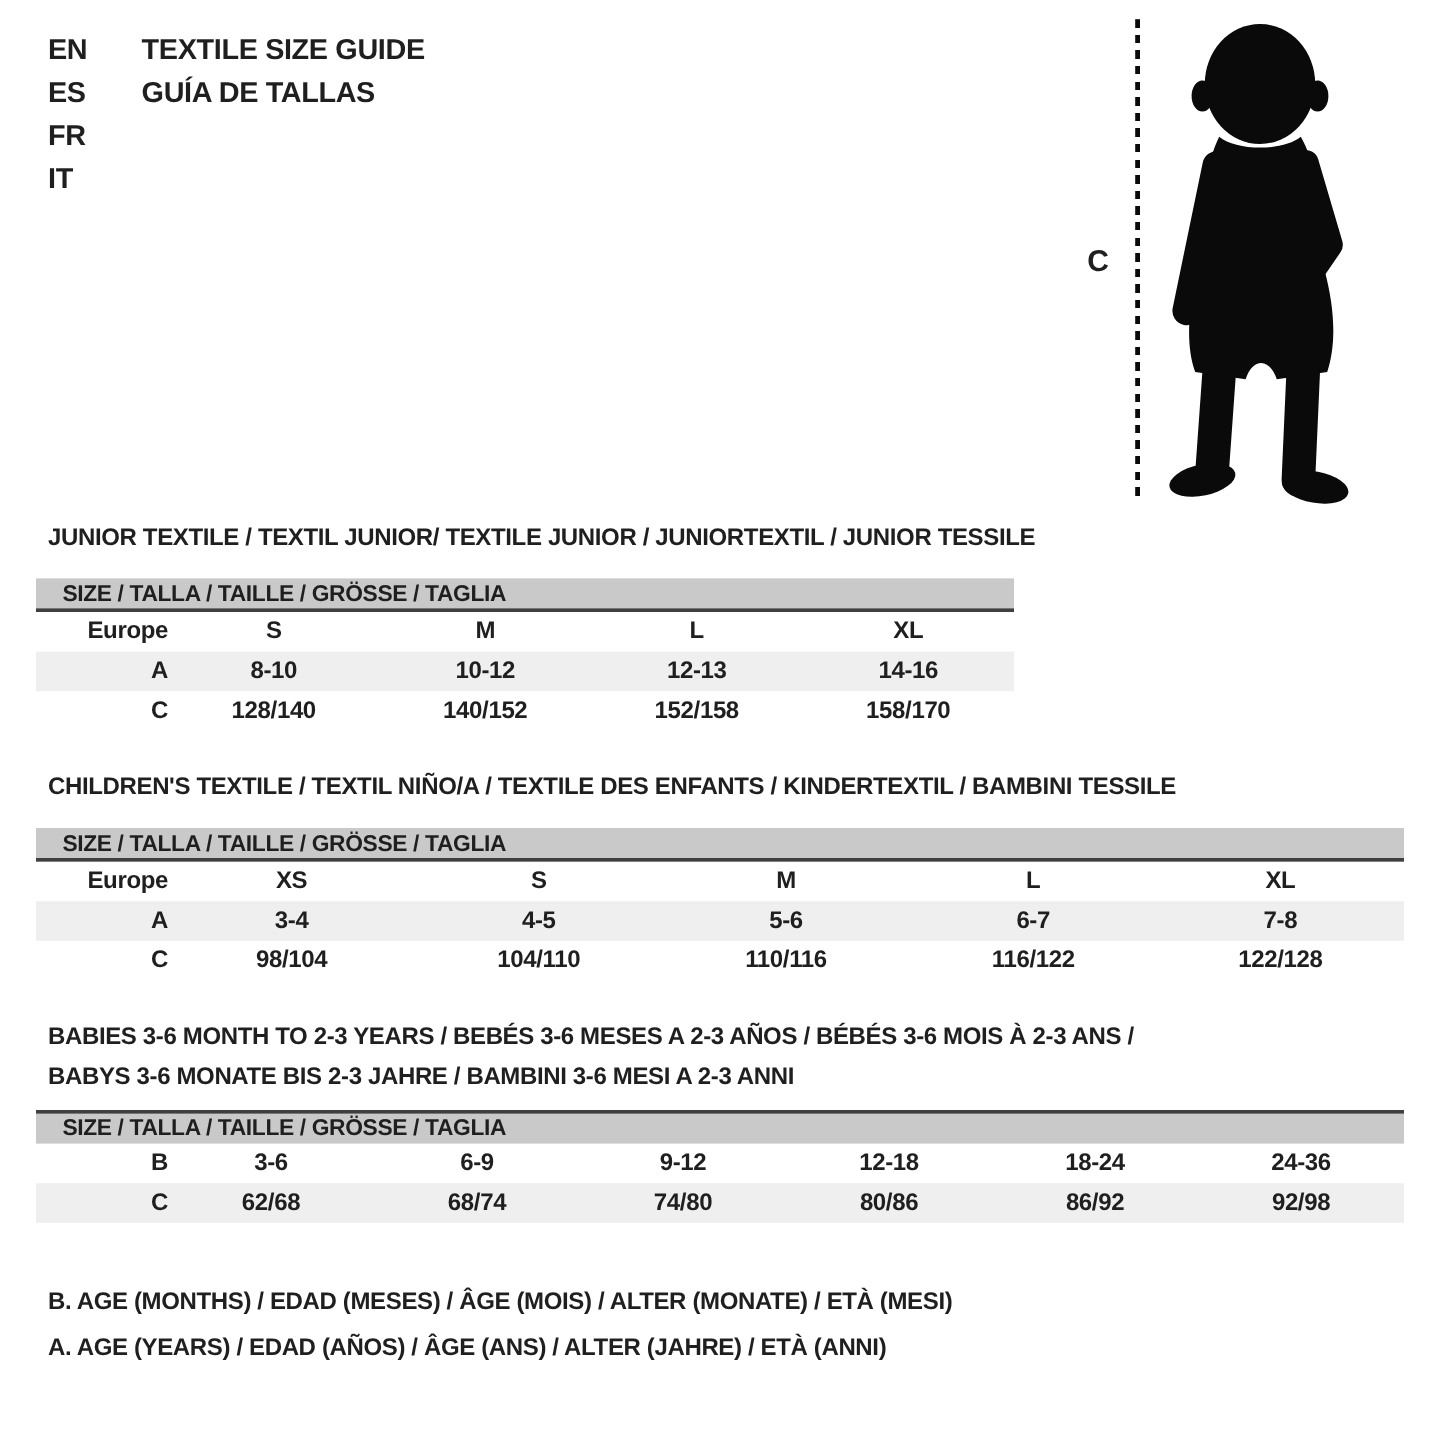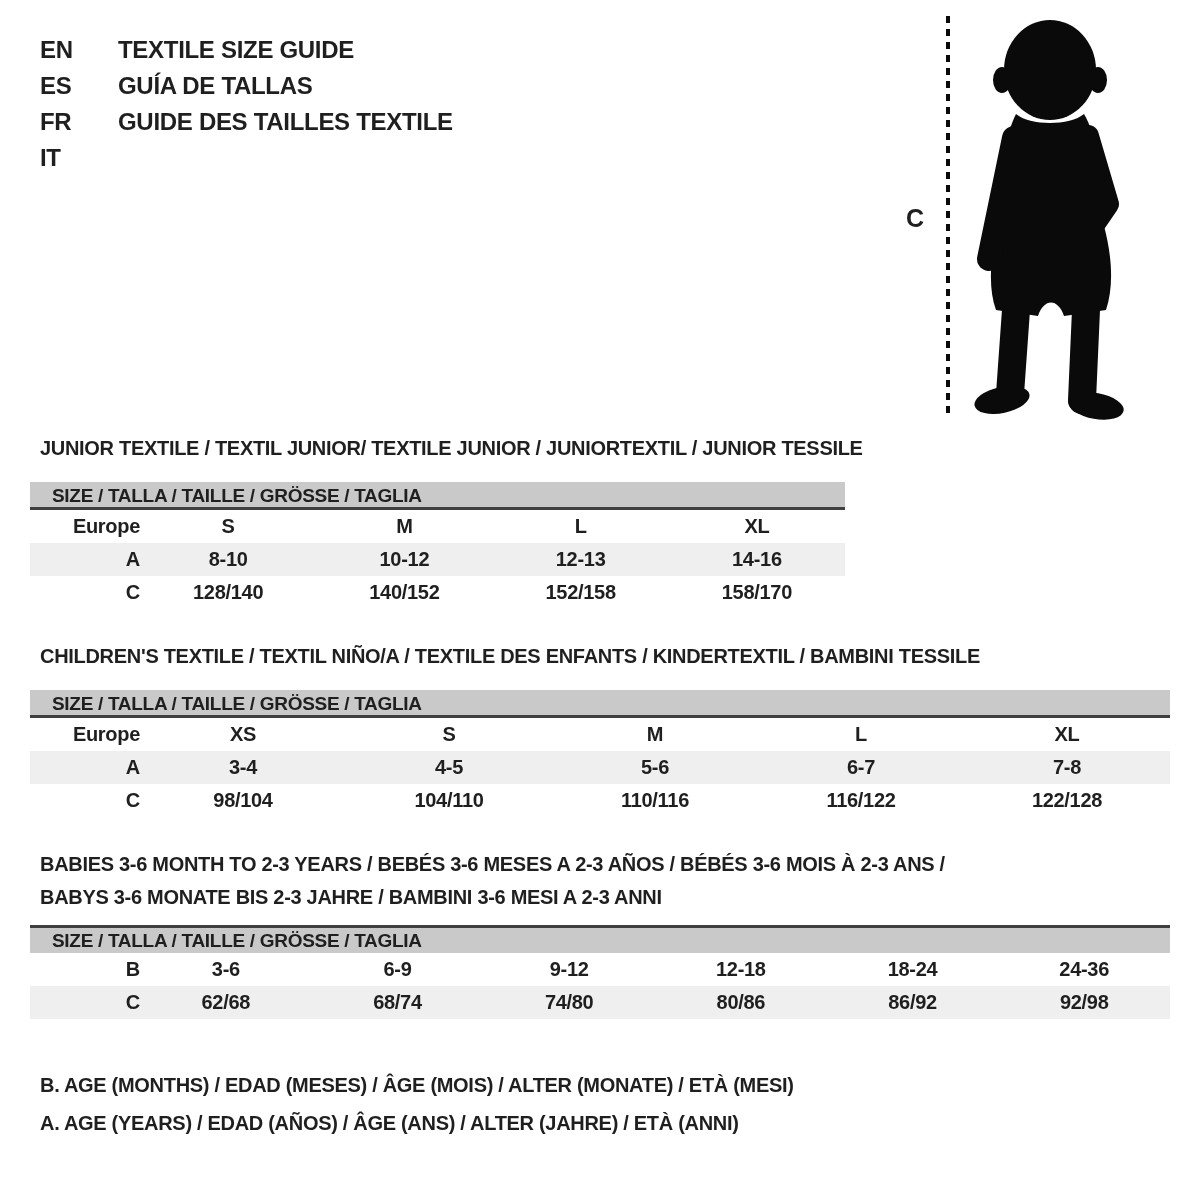--- a/index.html
+++ b/index.html
@@ -23,21 +23,21 @@
     height:1200px;
     background:var(--bg);
     overflow:hidden;
     letter-spacing:-0.3px;
   }
   
   .lang-header{
     position:absolute; left:40px; top:28px;
   }
   .lang-row{
-    display:flex; height:36px; align-items:flex-end;
+    display:flex; height:36px; align-items:flex-start;
     font-weight:bold; font-size:24px;
   }
   .lang-code{width:78px;}
   
   .measure-line{
     position:absolute; left:946px; top:16px;
     width:4px; height:400px;
     background:repeating-linear-gradient(to bottom, var(--sil) 0 7px, transparent 7px 13px);
   }
   .measure-label{
@@ -86,21 +86,20 @@
       <div class="lang-row">
         <span class="lang-code">EN</span>
         <span class="lang-title">TEXTILE SIZE GUIDE</span>
       </div>
       <div class="lang-row">
         <span class="lang-code">ES</span>
         <span class="lang-title">GUÍA DE TALLAS</span>
       </div>
       <div class="lang-row">
         <span class="lang-code">FR</span>
-        <span class="lang-title">GUIDE DES TAILLES TEXTILE</span>
       </div>
       <div class="lang-row">
         <span class="lang-code">IT</span>
       </div>
     </div>
 
   <div class="measure-line"></div>
   <div class="measure-label">C</div>
 
   <svg class="baby-svg" viewBox="0 0 186 408" xmlns="http://www.w3.org/2000/svg">

